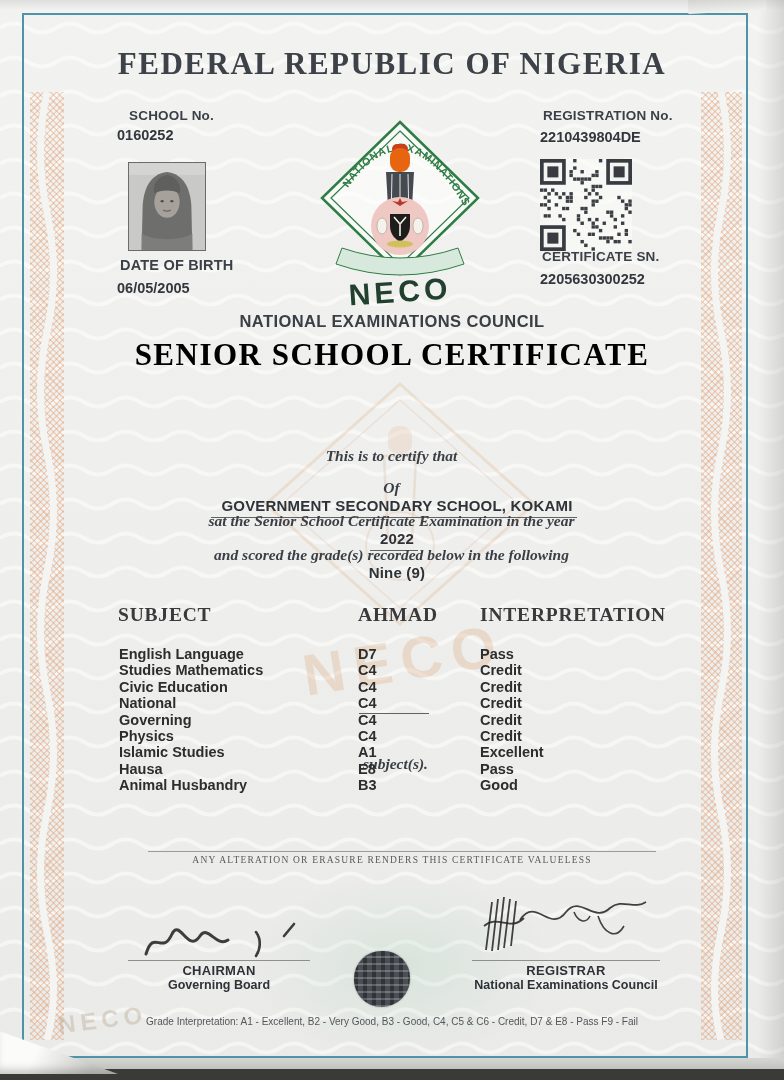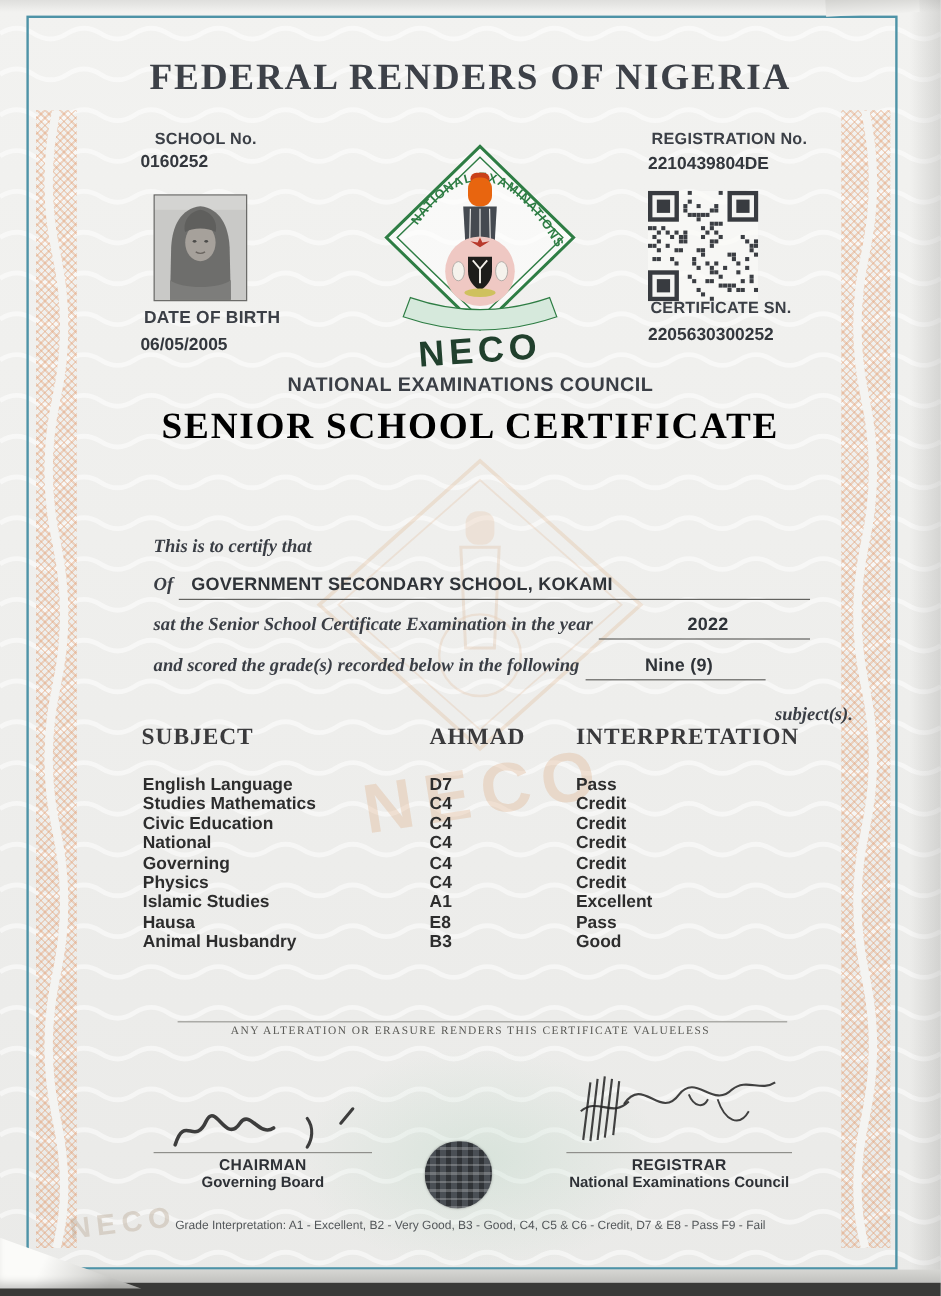--- a/index.html
+++ b/index.html
@@ -48,21 +48,21 @@
   .photo{position:absolute;left:128px;top:162px;width:78px;height:89px;border:1px solid #6b6b69;background:#cbcbc9;}
   .photo svg{display:block;width:100%;height:100%;}
   .qr{position:absolute;left:540px;top:159px;width:92px;height:92px;}
   .logo{position:absolute;left:308px;top:114px;width:184px;height:192px;}
 
   .council-heading{position:absolute;top:312px;left:0;width:100%;text-align:center;
     font-size:16.5px;font-weight:700;letter-spacing:.4px;color:#3a3e45;}
   .cert-heading{position:absolute;top:337px;left:0;width:100%;text-align:center;
     font-family:"Liberation Serif",serif;font-weight:700;font-size:31px;letter-spacing:1.5px;color:#000000;}
 
-  .cl{position:absolute;left:128px;width:547px;display:flex;align-items:flex-start;}
+  .cl{position:absolute;left:118px;width:547px;display:flex;align-items:center;flex-direction:column;}
   .cl .ital{font-family:"Liberation Serif",serif;font-style:italic;font-weight:700;font-size:15.5px;color:#3a3e45;white-space:nowrap;}
   .cl .fill{flex:1 1 auto;border-bottom:1.8px solid #62625f;margin-left:5px;padding:0 4px 2px 10px;}
   .cl .fv{font-weight:700;font-size:15px;color:#2f3338;letter-spacing:.2px;white-space:nowrap;}
   #cl1{top:447px;} #cl2{top:479px;} #cl3{top:512px;} #cl4{top:546px;}
   #cl3 .fill{text-align:center;}
   #cl4 .fill{flex:0 0 150px;text-align:center;}
   #cl4 .suffix{margin-left:8px;margin-top:41px;}
 
   .res-head{position:absolute;left:118px;top:604px;width:562px;display:grid;grid-template-columns:240px 122px 1fr;
     font-family:"Liberation Serif",serif;font-weight:700;font-size:19.5px;letter-spacing:.8px;color:#3a3a3c;}
@@ -126,21 +126,21 @@
   <polygon points="144,22 262,126 144,230 26,126" fill="none" stroke="#ddae85" stroke-width="1.5" opacity=".45"></polygon>
   <path d="M128,78 h32 l-4,84 h-24 Z" fill="none" stroke="#d8ab85" stroke-width="2.5" opacity=".5"></path>
   <rect x="132" y="48" width="24" height="28" rx="10" fill="#e3b48c" opacity=".45"></rect>
   <circle cx="144" cy="168" r="34" fill="none" stroke="#ddae85" stroke-width="2" opacity=".45"></circle>
 </svg>
 
 <div class="wm-neco">NECO</div>
 <div class="wm-bottom-left">NECO</div>
 <div class="wm-rosette"></div>
 
-<div class="country-title">FEDERAL RENDERS OF NIGERIA</div>
+<div class="country-title">FEDERAL REPUBLIC OF NIGERIA</div>
 
 <div class="lbl" id="school-label">SCHOOL No.</div>
 <div class="val" id="school-value">0160252</div>
 <div class="lbl" id="reg-label">REGISTRATION No.</div>
 <div class="val" id="reg-value">2210439804DE</div>
 <div class="lbl" id="sn-label">CERTIFICATE SN.</div>
 <div class="val" id="sn-value">2205630300252</div>
 <div class="lbl" id="dob-label">DATE OF BIRTH</div>
 <div class="val" id="dob-value">06/05/2005</div>
 

